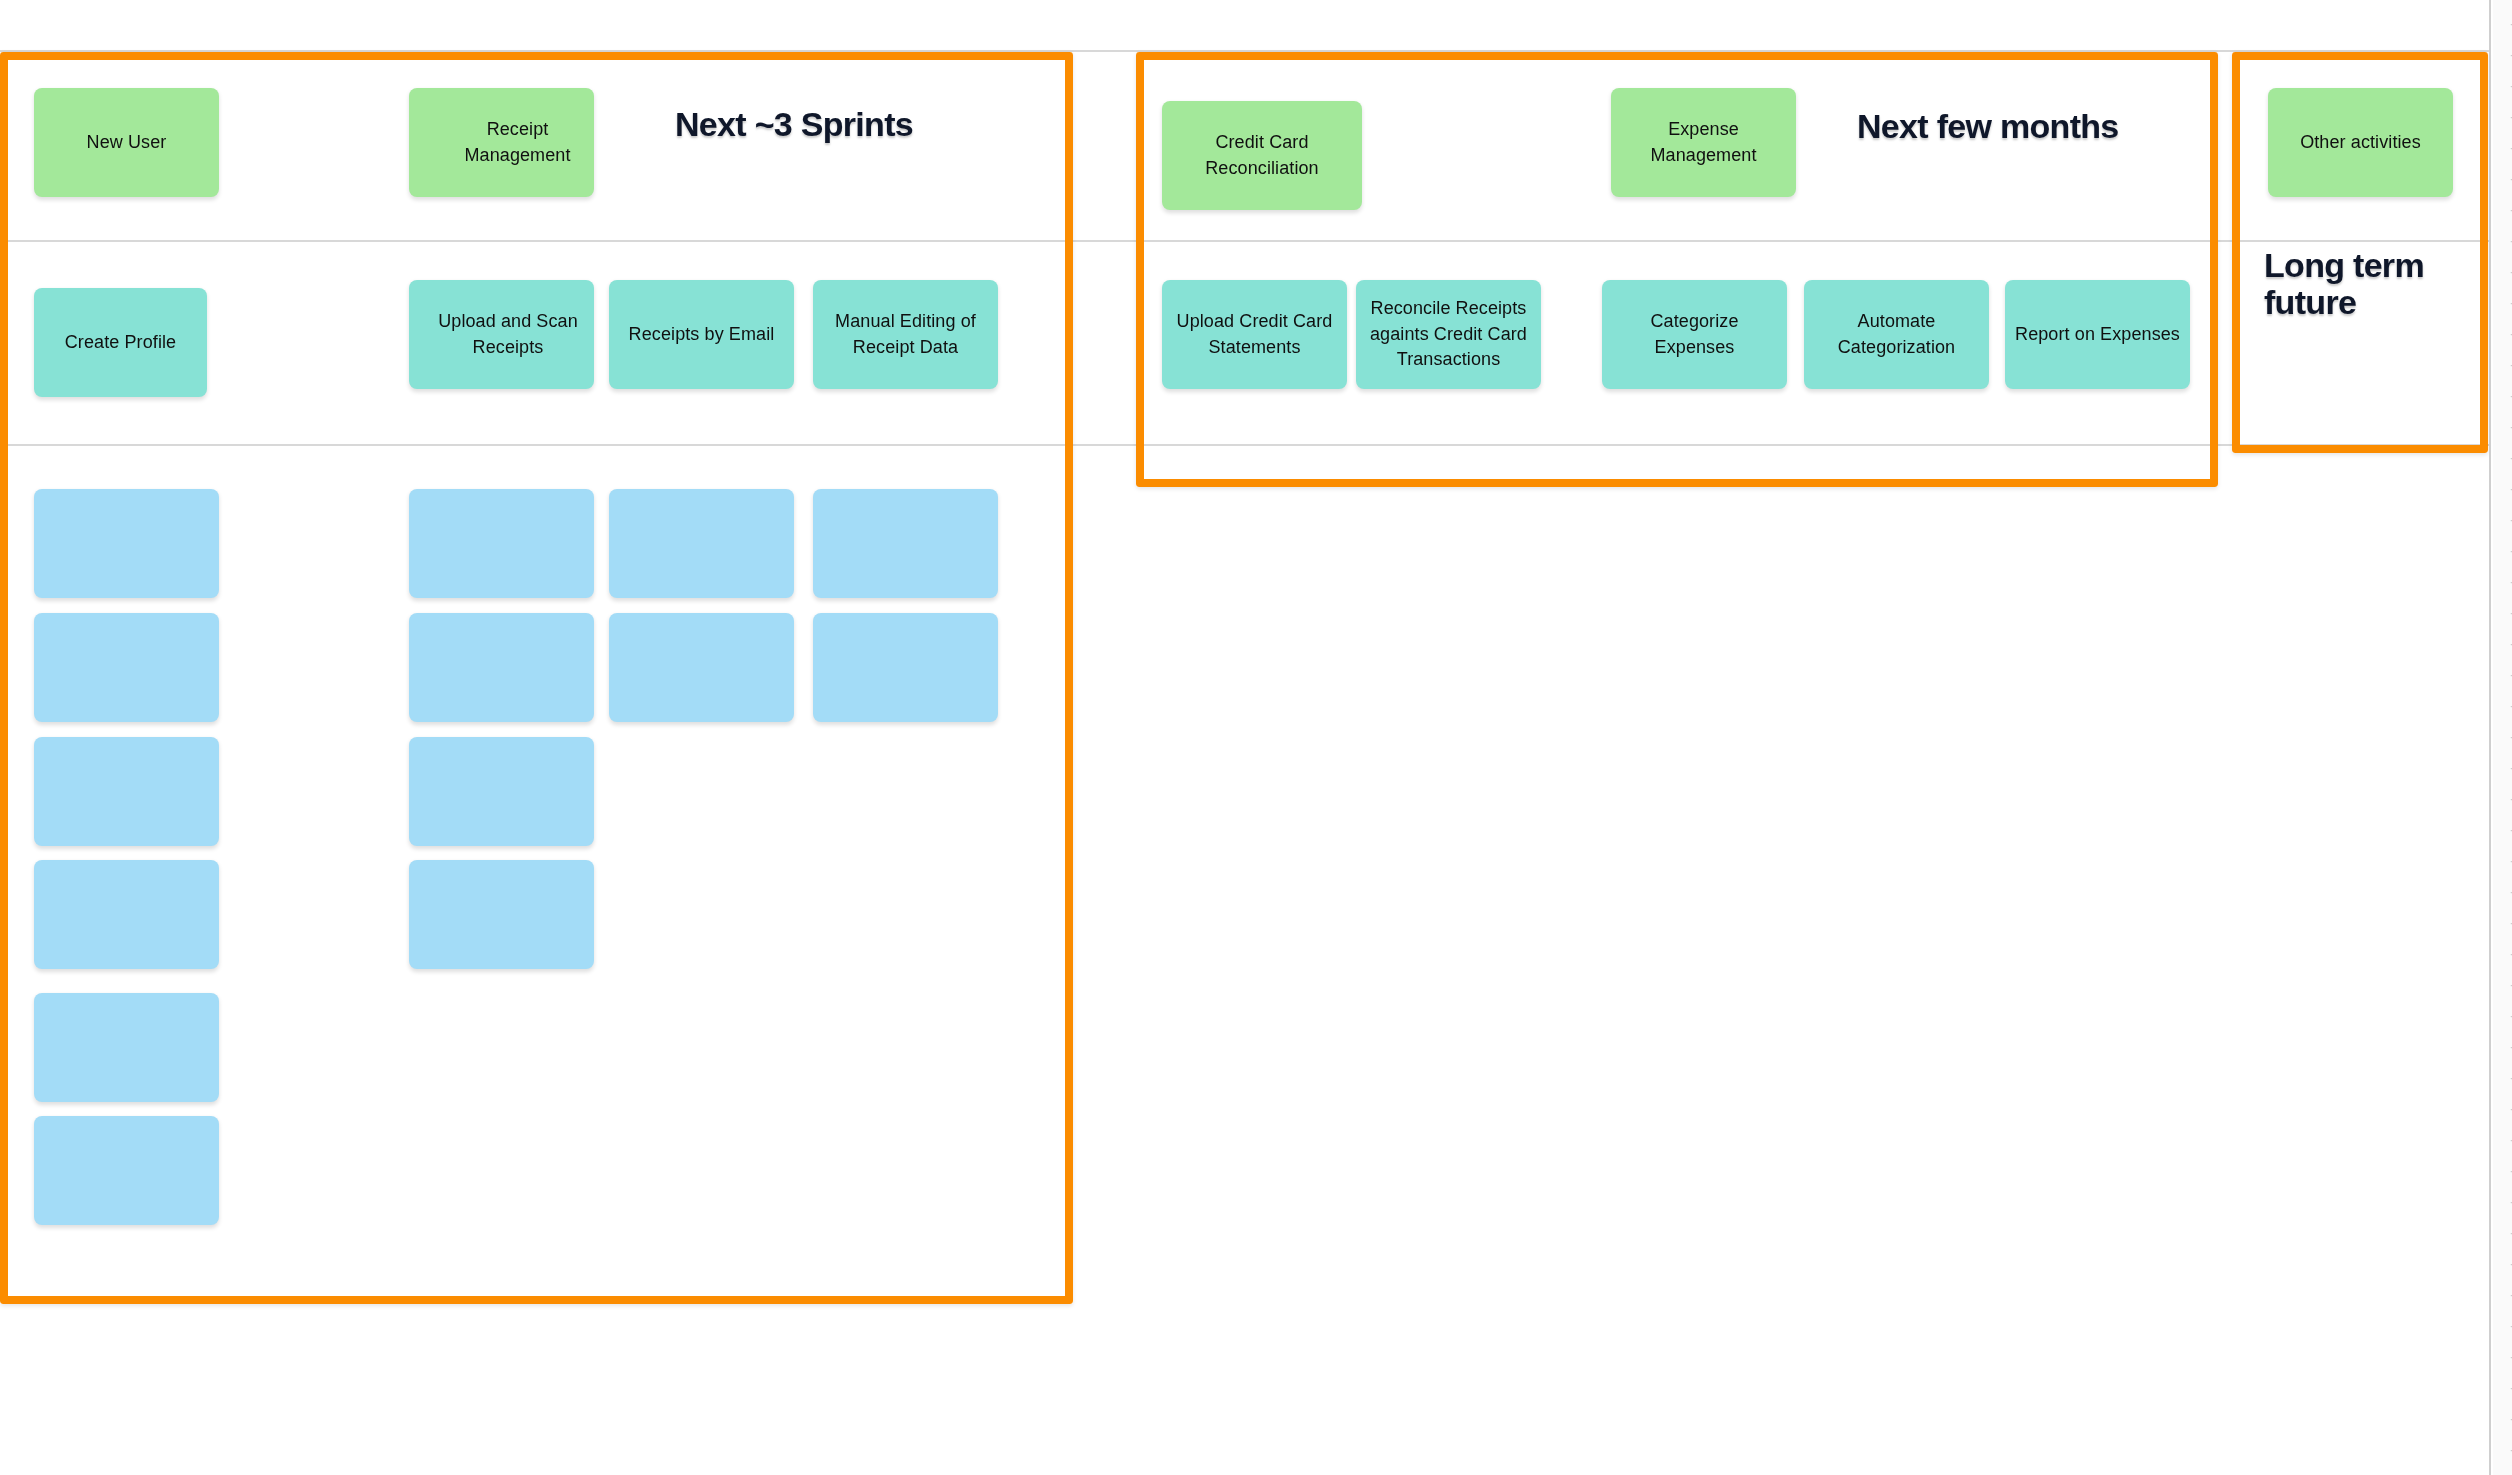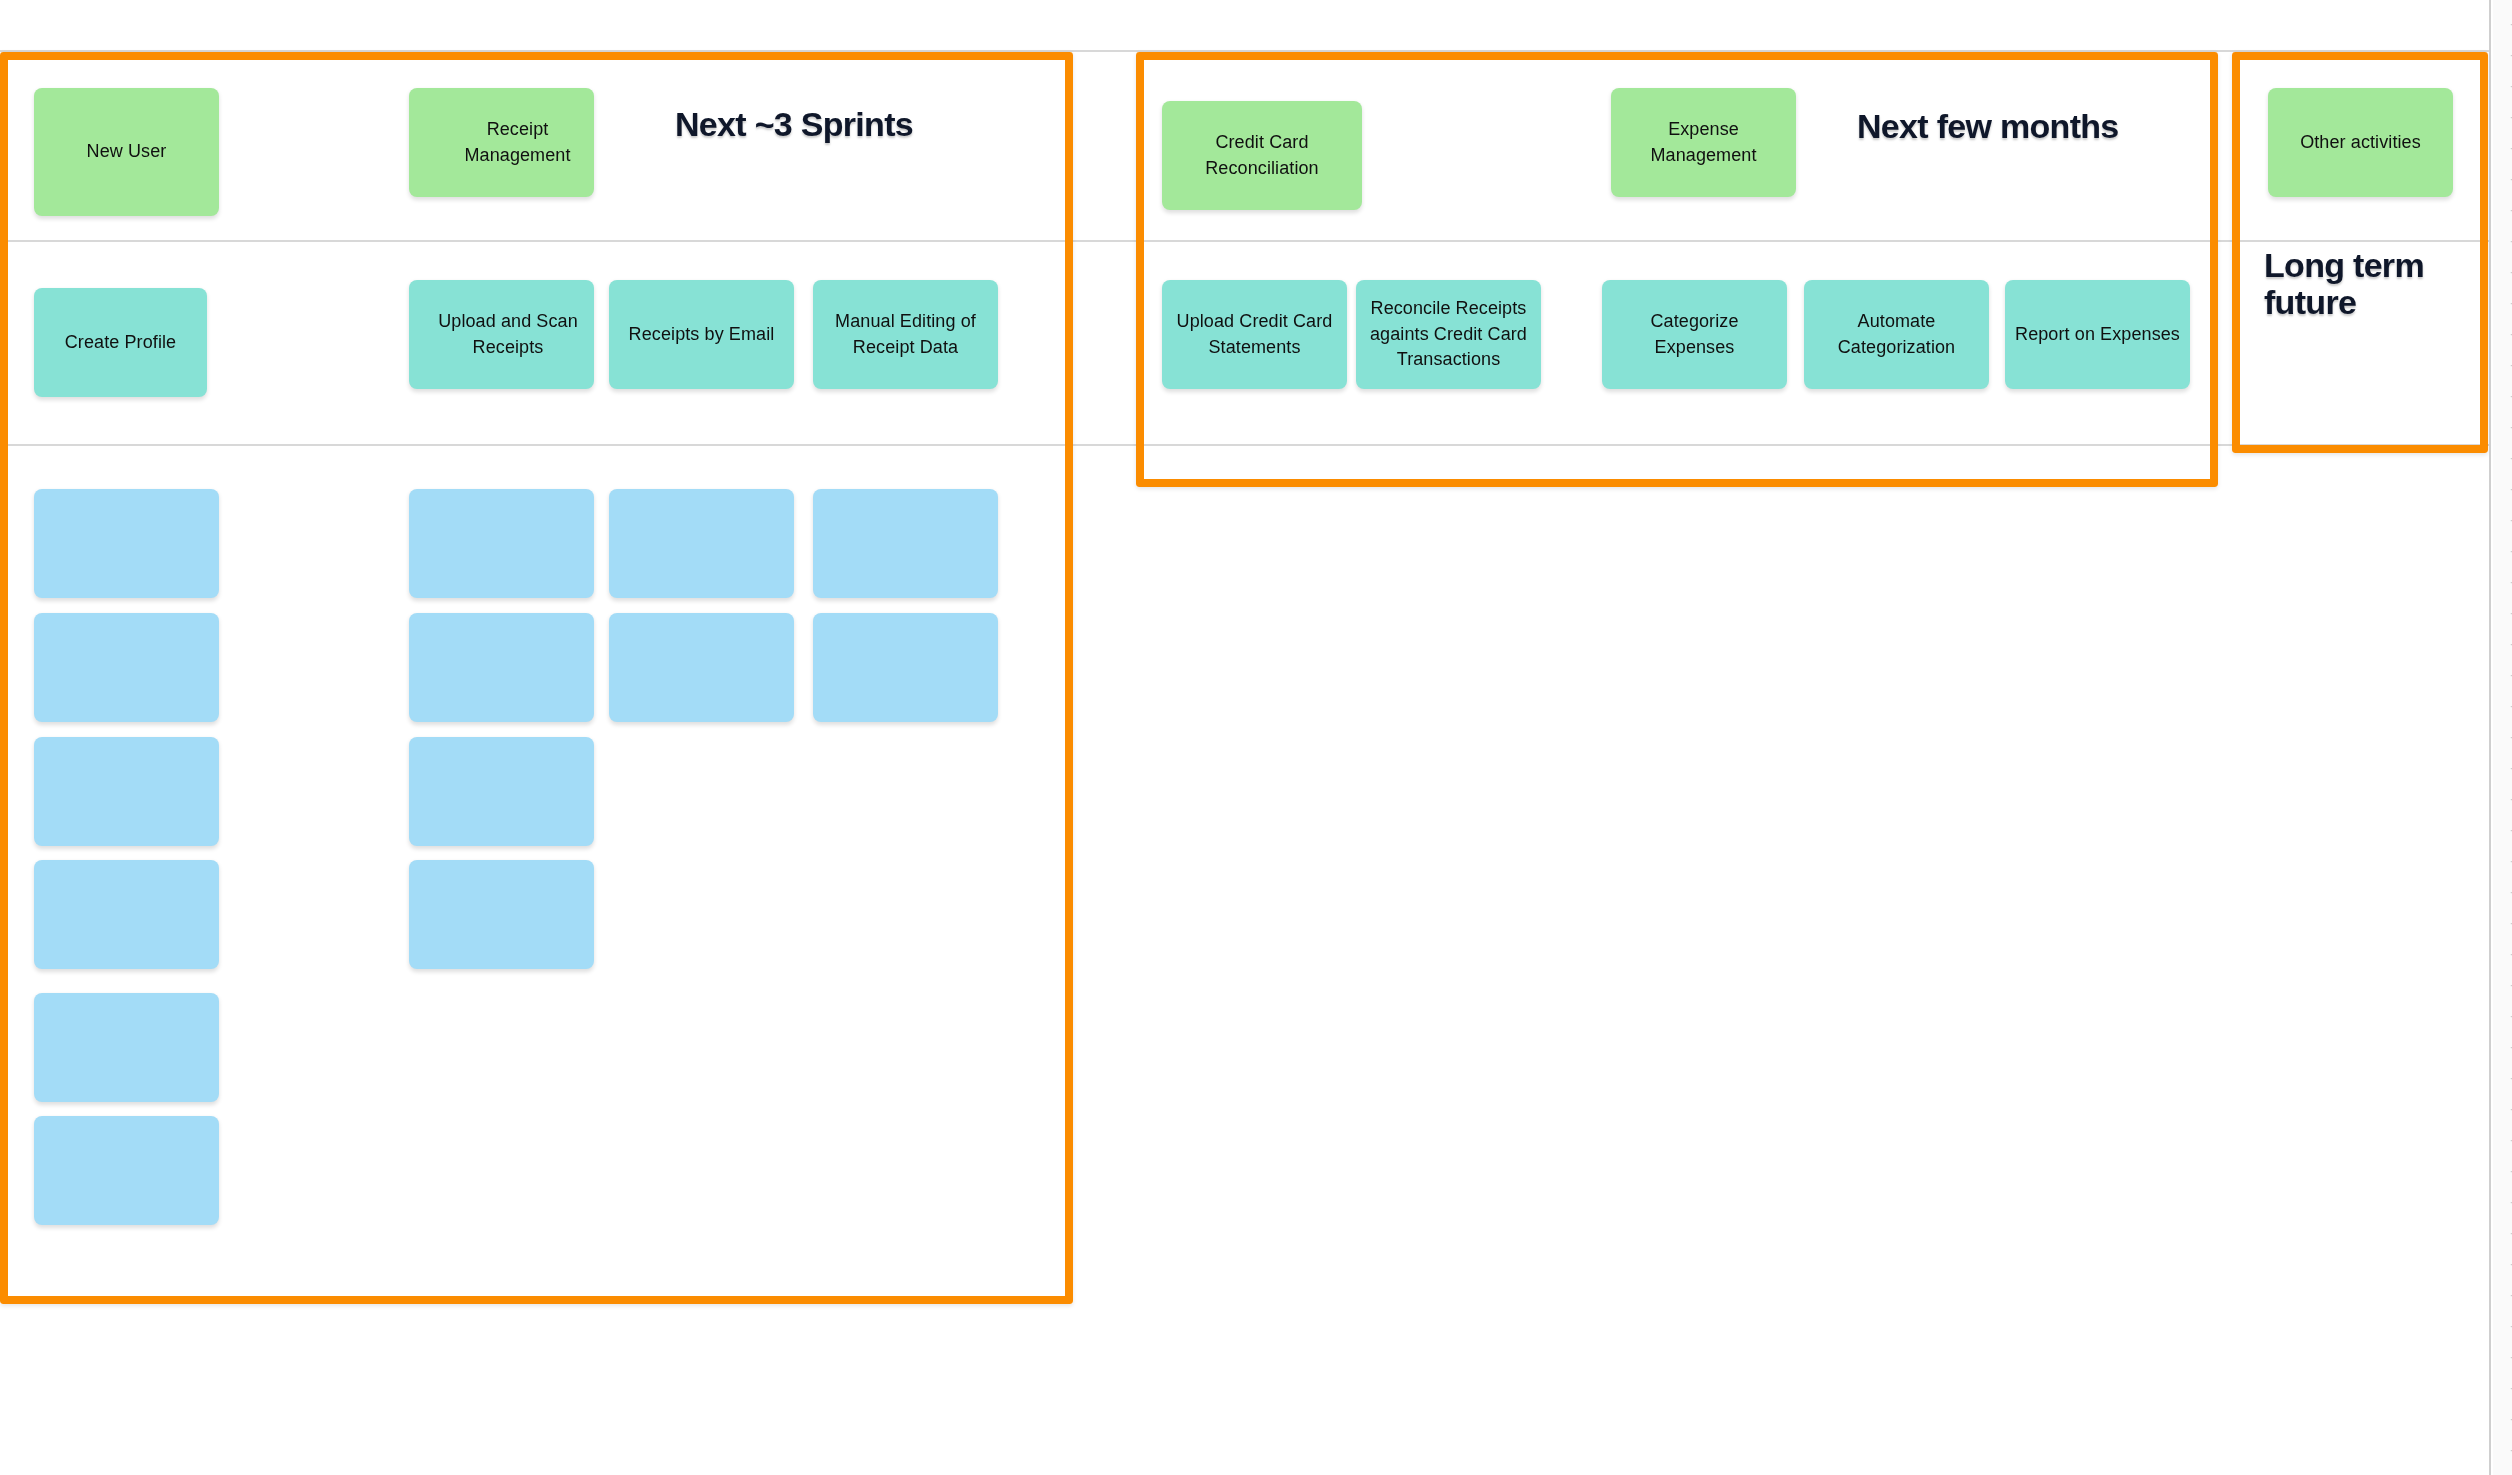--- a/index.html
+++ b/index.html
@@ -79,21 +79,21 @@
   <div class="frame" style="left: 0px; top: 52px; width: 1073px; height: 1252px; border-color: rgb(251, 140, 0);"></div>
   <div class="frame" style="left: 1136px; top: 52px; width: 1082px; height: 435px; border-color: rgb(251, 140, 0);"></div>
   <div class="frame" style="left: 2232px; top: 52px; width: 256px; height: 401px; border-color: rgb(251, 140, 0);"></div>
 
   <div class="heading" style="left: 675px; top: 106px;">Next ~3 Sprints</div>
   <div class="heading" style="left: 1857px; top: 108px;">Next few months</div>
   <div class="heading" style="left: 2264px; top: 247px;">Long term
 future</div>
 
   <div id="layer-activities">
-      <div class="card green" style="left: 34px; top: 88px; width: 185px; height: 128px;">New User</div>
+      <div class="card green" style="left: 34px; top: 88px; width: 185px; height: 109px;">New User</div>
       <div class="card green" style="left: 409px; top: 88px; width: 185px; height: 109px; padding-left: 40px;">Receipt Management</div>
       <div class="card green" style="left: 1162px; top: 88px; width: 200px; height: 109px; margin-top: 13px;">Credit Card Reconciliation</div>
       <div class="card green" style="left: 1611px; top: 88px; width: 185px; height: 109px;">Expense Management</div>
       <div class="card green" style="left: 2268px; top: 88px; width: 185px; height: 109px;">Other activities</div>
     </div>
   <div id="layer-tasks">
       <div class="card teal" style="left: 34px; top: 288px; width: 173px; height: 109px;">Create Profile</div>
       <div class="card teal" style="left: 409px; top: 280px; width: 185px; height: 109px; padding-left: 21px;">Upload and Scan Receipts</div>
       <div class="card teal" style="left: 609px; top: 280px; width: 185px; height: 109px; text-align: center;">Receipts by Email</div>
       <div class="card teal" style="left: 813px; top: 280px; width: 185px; height: 109px;">Manual Editing of Receipt Data</div>

